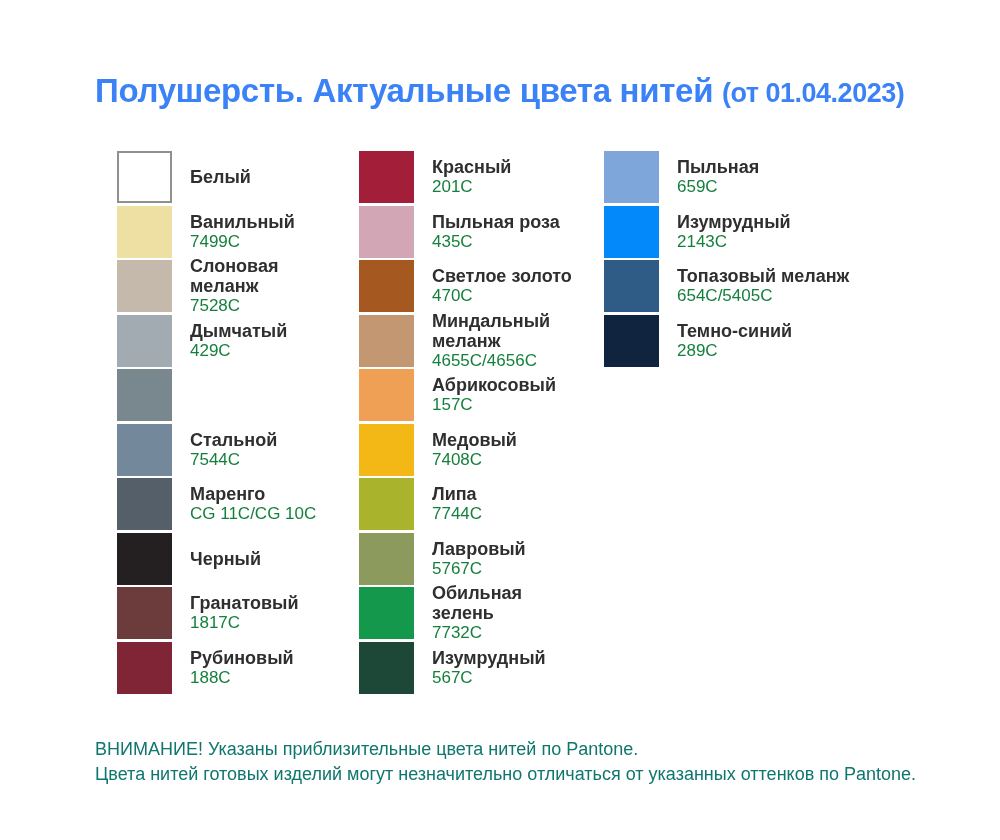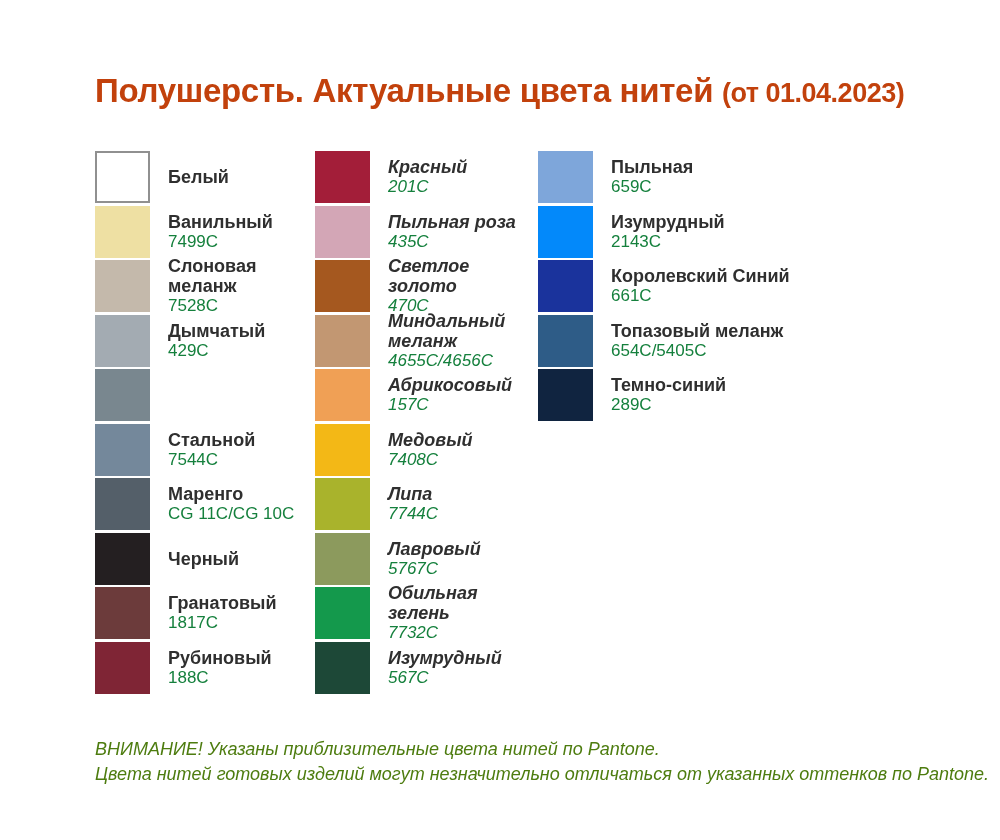--- a/index.html
+++ b/index.html
@@ -15,40 +15,41 @@
     background: #ffffff;
     overflow: hidden;
   }
   .title {
     position: absolute;
     left: 95px;
     top: 72px;
     margin: 0;
     font-size: 33px;
     font-weight: bold;
-    color: #c2410c;
+    color: #3b82f6;
     letter-spacing: -0.3px;
     white-space: nowrap;
   }
   .title .title-suffix {
     font-size: 27px;
     letter-spacing: -0.5px;
   }
   .grid {
     position: absolute;
     left: 95px;
     top: 151px;
     display: flex;
   }
   .col {
     display: flex;
     flex-direction: column;
+    margin-left: 22px;
   }
   .col-0 { width: 220px; }
-  .col-1 { width: 223px; font-style: italic; }
+  .col-1 { width: 223px; }
   .col-2 { width: 310px; }
   .row {
     display: flex;
     align-items: center;
     height: 52px;
     margin-bottom: 2.5px;
   }
   .swatch {
     flex: 0 0 55px;
     width: 55px;
@@ -75,24 +76,23 @@
   .color-code {
     font-size: 17px;
     color: #15803d;
     line-height: 20px;
   }
   .footer {
     position: absolute;
     left: 95px;
     top: 737px;
     font-size: 18px;
-    color: #4d7c0f;
+    color: #0f766e;
     line-height: 25px;
     white-space: nowrap;
-    font-style: italic;
   }
 </style>
 </head>
 <body>
 
 <div class="page">
 
   <h1 class="title"><span>Полушерсть. Актуальные цвета нитей </span><span class="title-suffix">(от 01.04.2023)</span></h1>
 
   <div class="grid">
@@ -264,27 +264,20 @@
   </div>
 
   <div class="row">
     <span class="swatch" style="background: rgb(3, 137, 250);"></span>
     <span class="labels">
       <span class="color-name">Изумрудный</span>
       <span class="color-code">2143C</span>
     </span>
   </div>
 
-  <div class="row">
-    <span class="swatch" style="background: rgb(26, 51, 156);"></span>
-    <span class="labels">
-      <span class="color-name">Королевский Синий</span>
-      <span class="color-code">661C</span>
-    </span>
-  </div>
 
   <div class="row">
     <span class="swatch" style="background: rgb(46, 92, 135);"></span>
     <span class="labels">
       <span class="color-name">Топазовый меланж</span>
       <span class="color-code">654C/5405C</span>
     </span>
   </div>
 
   <div class="row">

